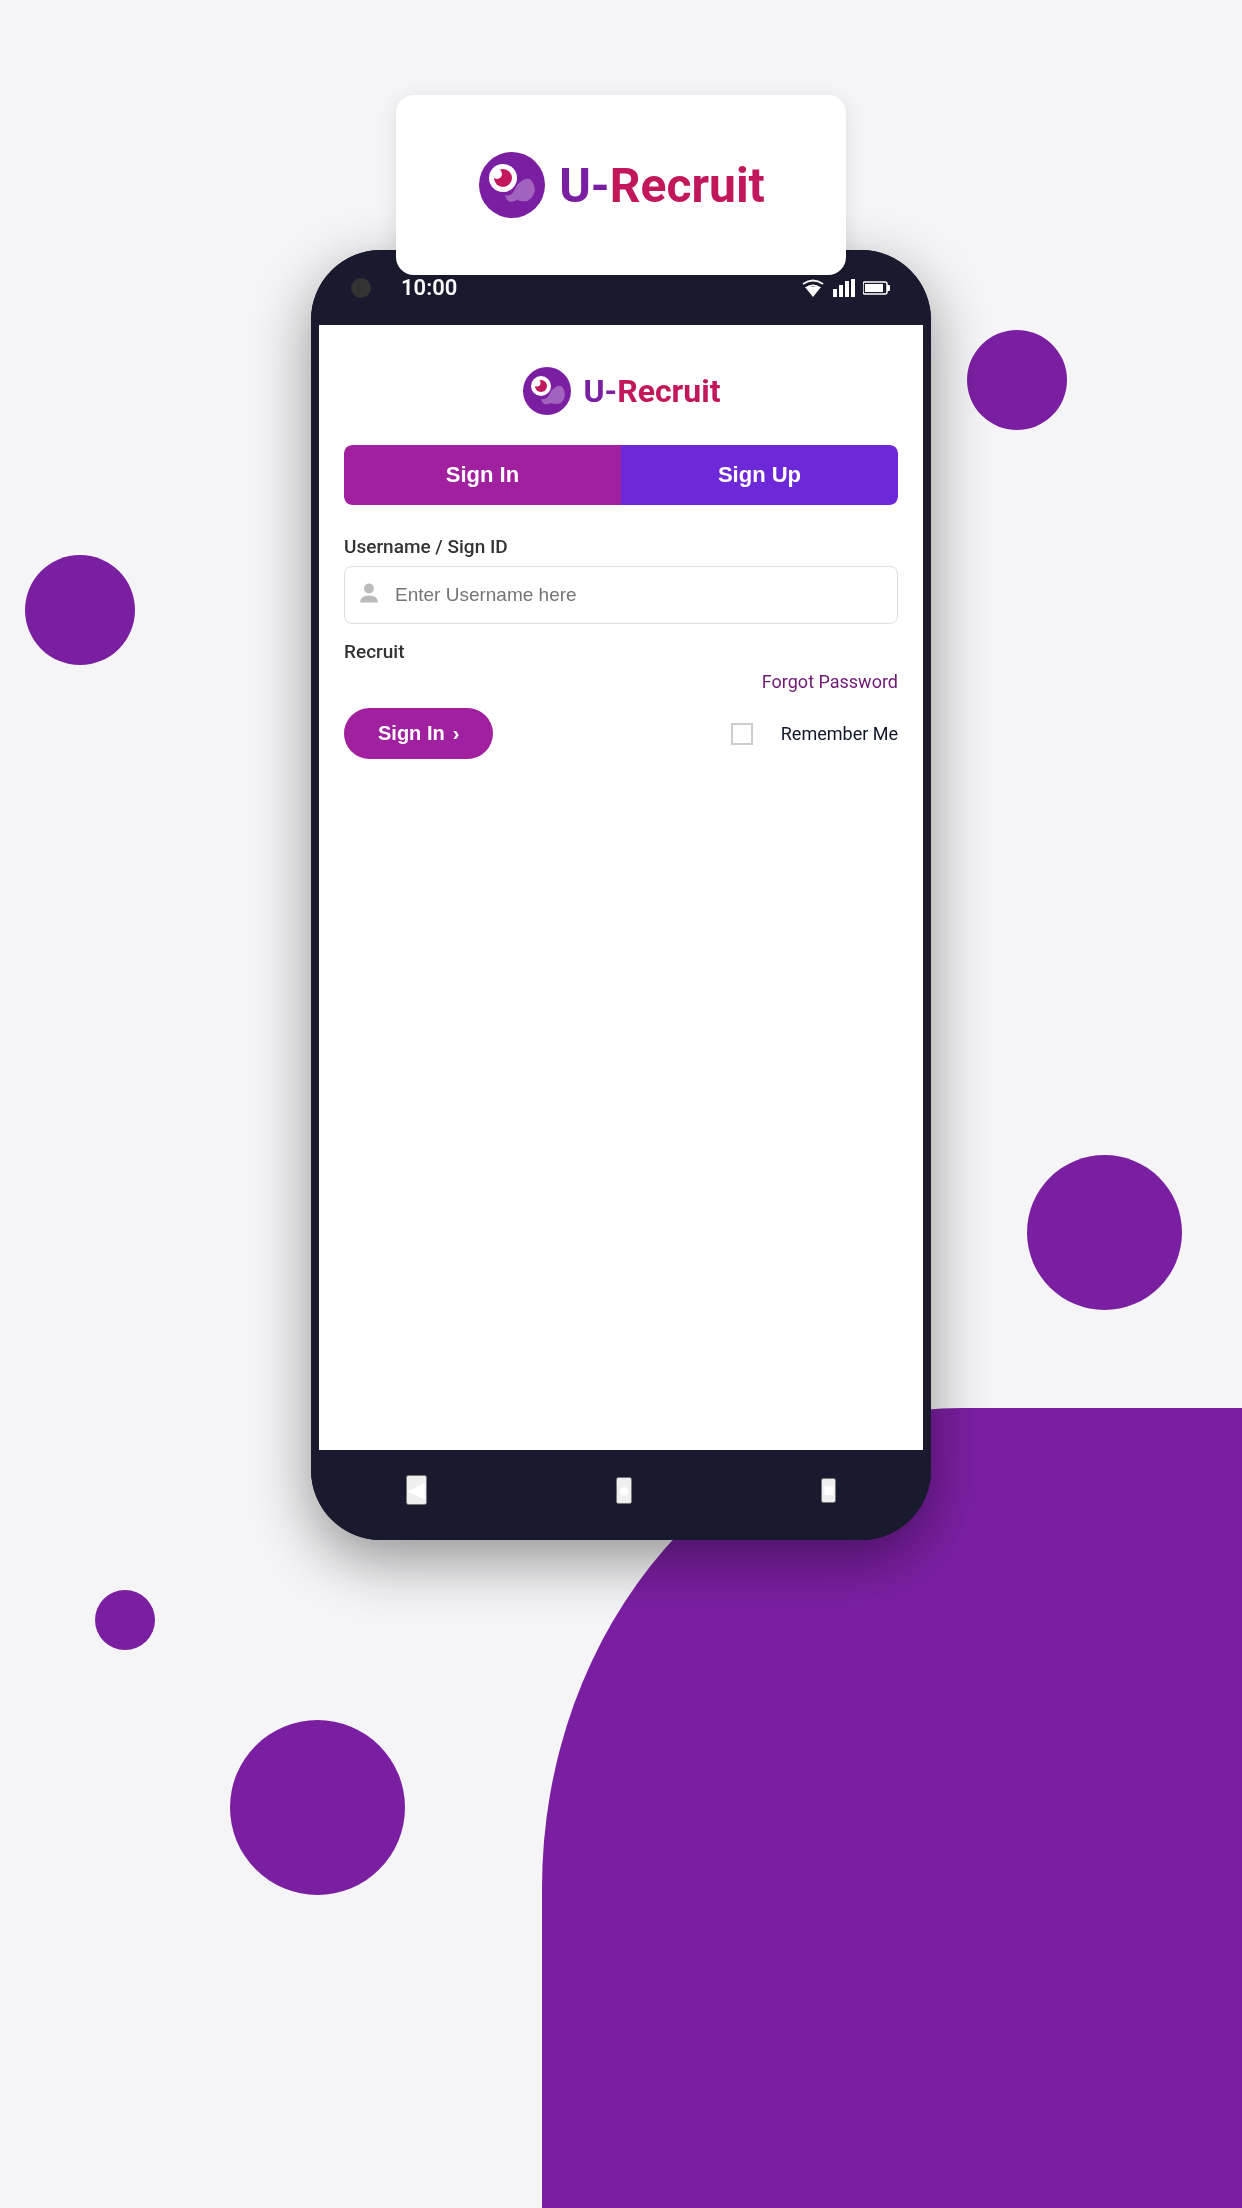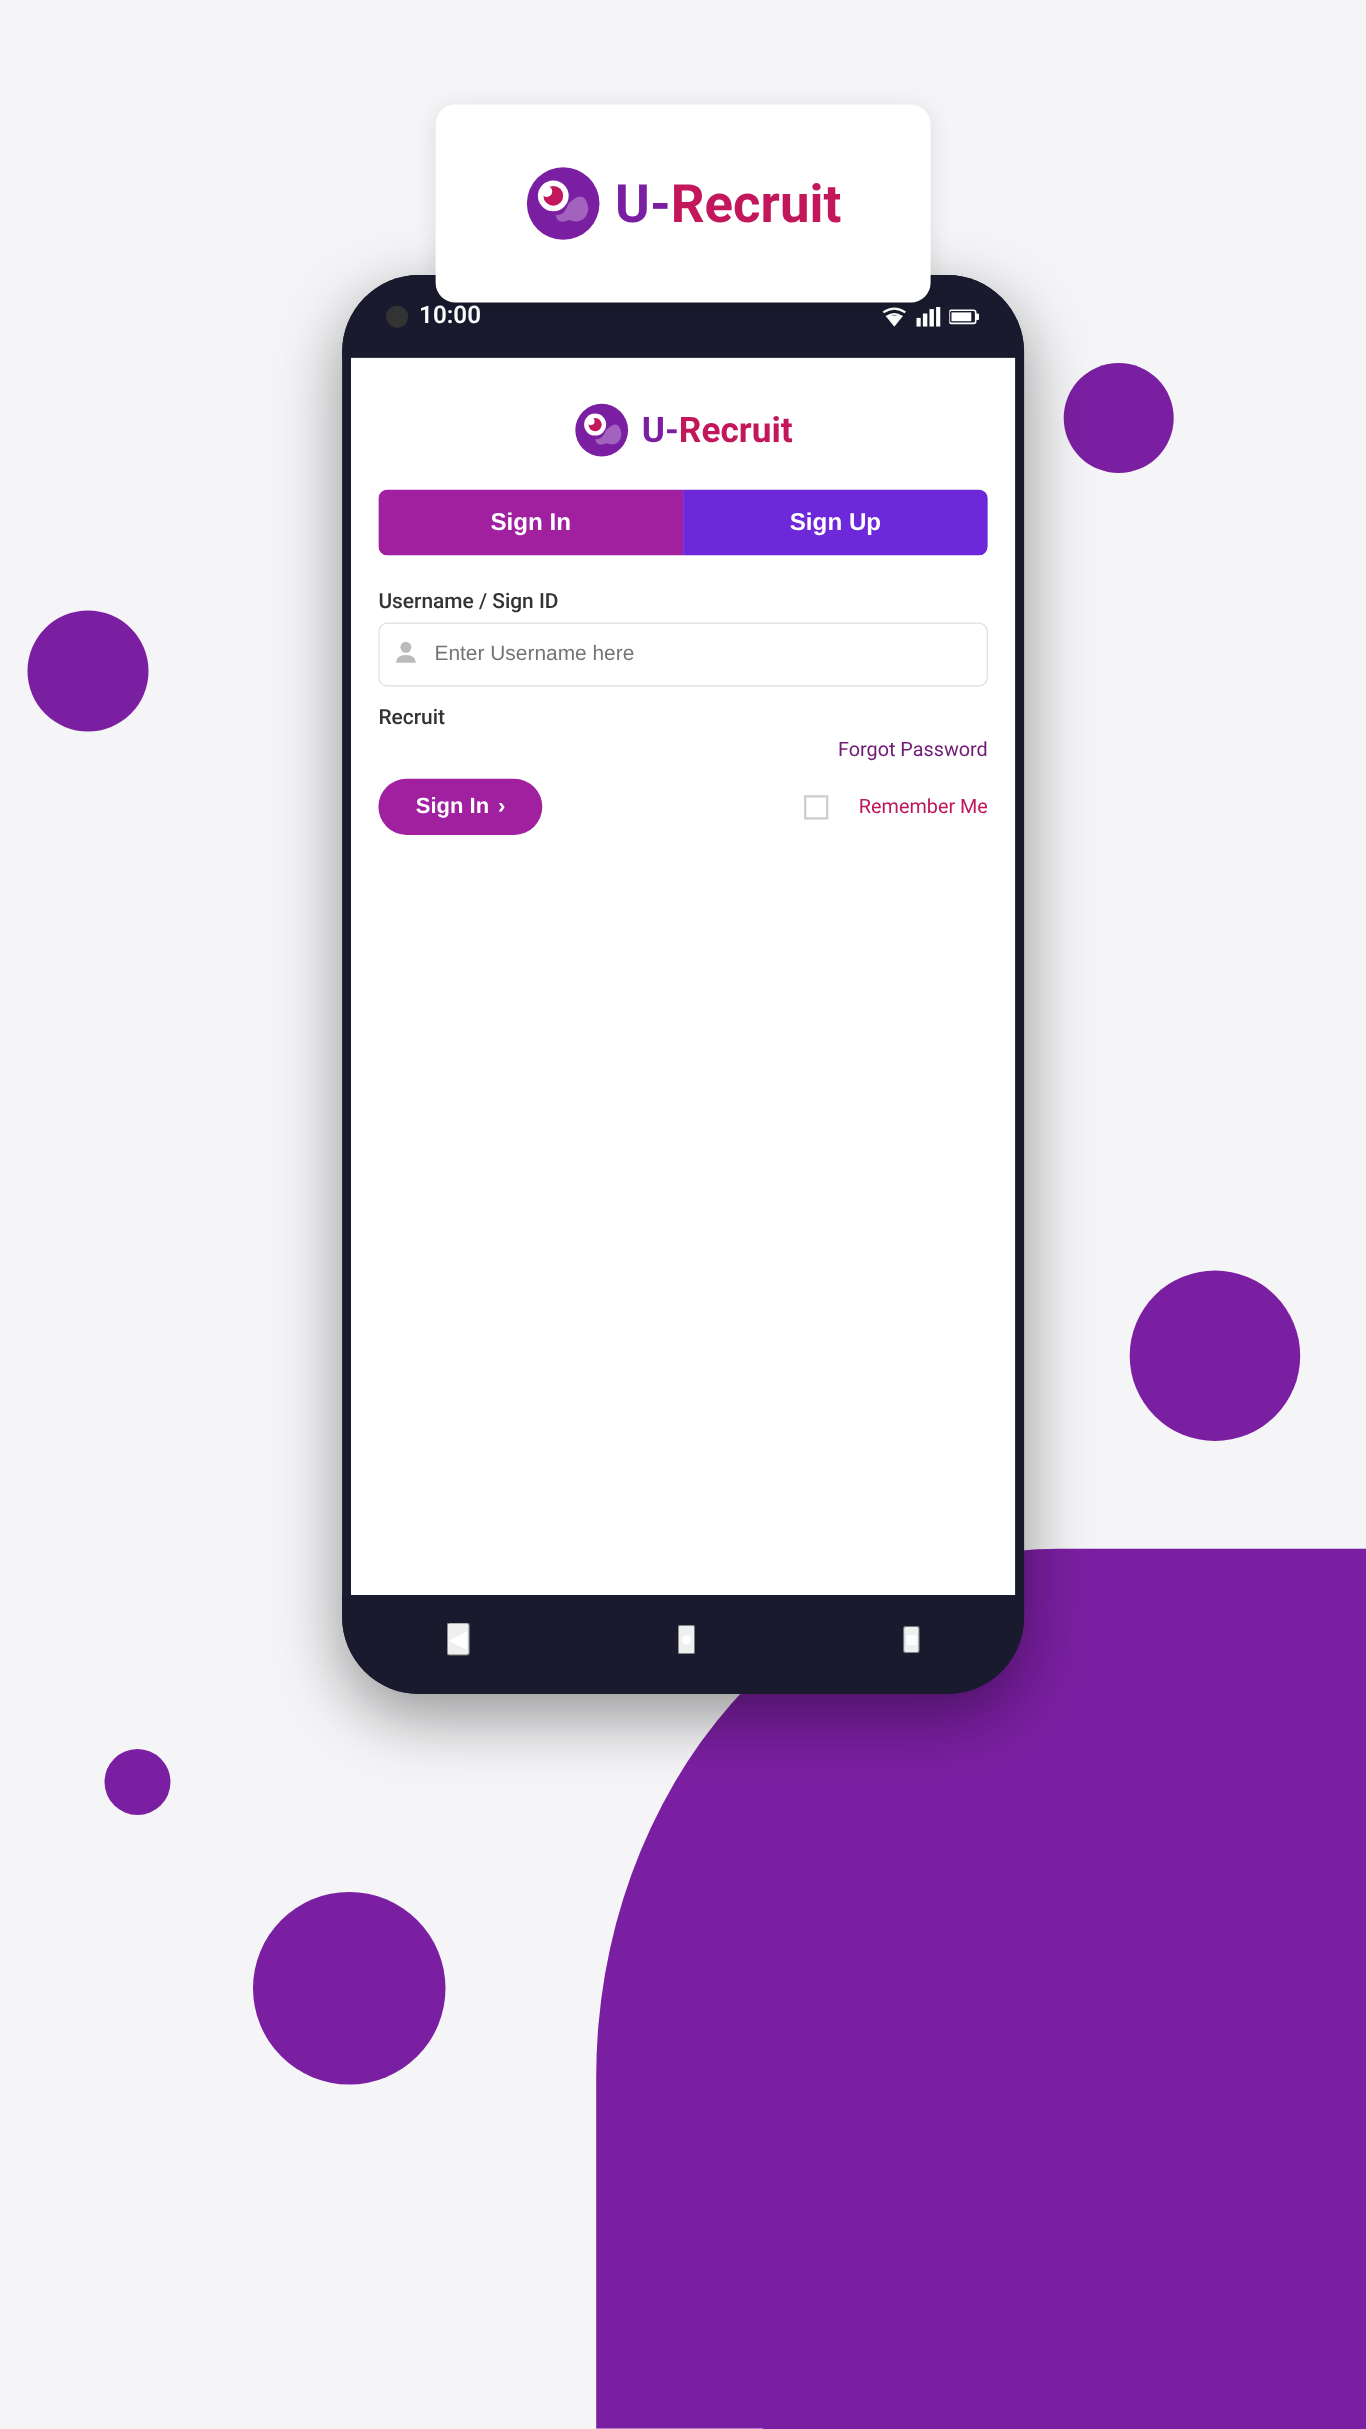--- a/index.html
+++ b/index.html
@@ -297,21 +297,21 @@
       display: flex;
       align-items: center;
       gap: 8px;
     }
 
     .remember-me {
       display: flex;
       align-items: center;
       gap: 28px;
       font-size: 18px;
-      color: #be185d;
+      color: #0f172a;
       padding-left: 16px;
     }
 
     .remember-checkbox {
       width: 22px;
       height: 22px;
       border: 2px solid #ccc;
       background: white;
       flex-shrink: 0;
     }
@@ -358,21 +358,21 @@
     <div>
       <span class="logo-text logo-u">U-</span><span class="logo-text logo-recruit">Recruit</span>
     </div>
   </div>
 </div>
 
 <div class="phone-wrapper">
   <div class="phone-body">
 
     <div class="phone-top">
-      <div style="display:flex;align-items:center;">
+      <div style="display:flex;align-items:center;gap:20px;">
         <div class="camera-dot"></div>
         <span class="status-time">10:00</span>
       </div>
       <div class="status-icons">
 
         <svg width="24" height="18" viewBox="0 0 24 18" fill="white">
           <polygon points="12,18 20,8 4,8" fill="white"></polygon>
           <path d="M2 5 Q12 -2 22 5" stroke="white" fill="none" stroke-width="2"></path>
           <path d="M5 9 Q12 4 19 9" stroke="white" fill="none" stroke-width="2"></path>
         </svg>

